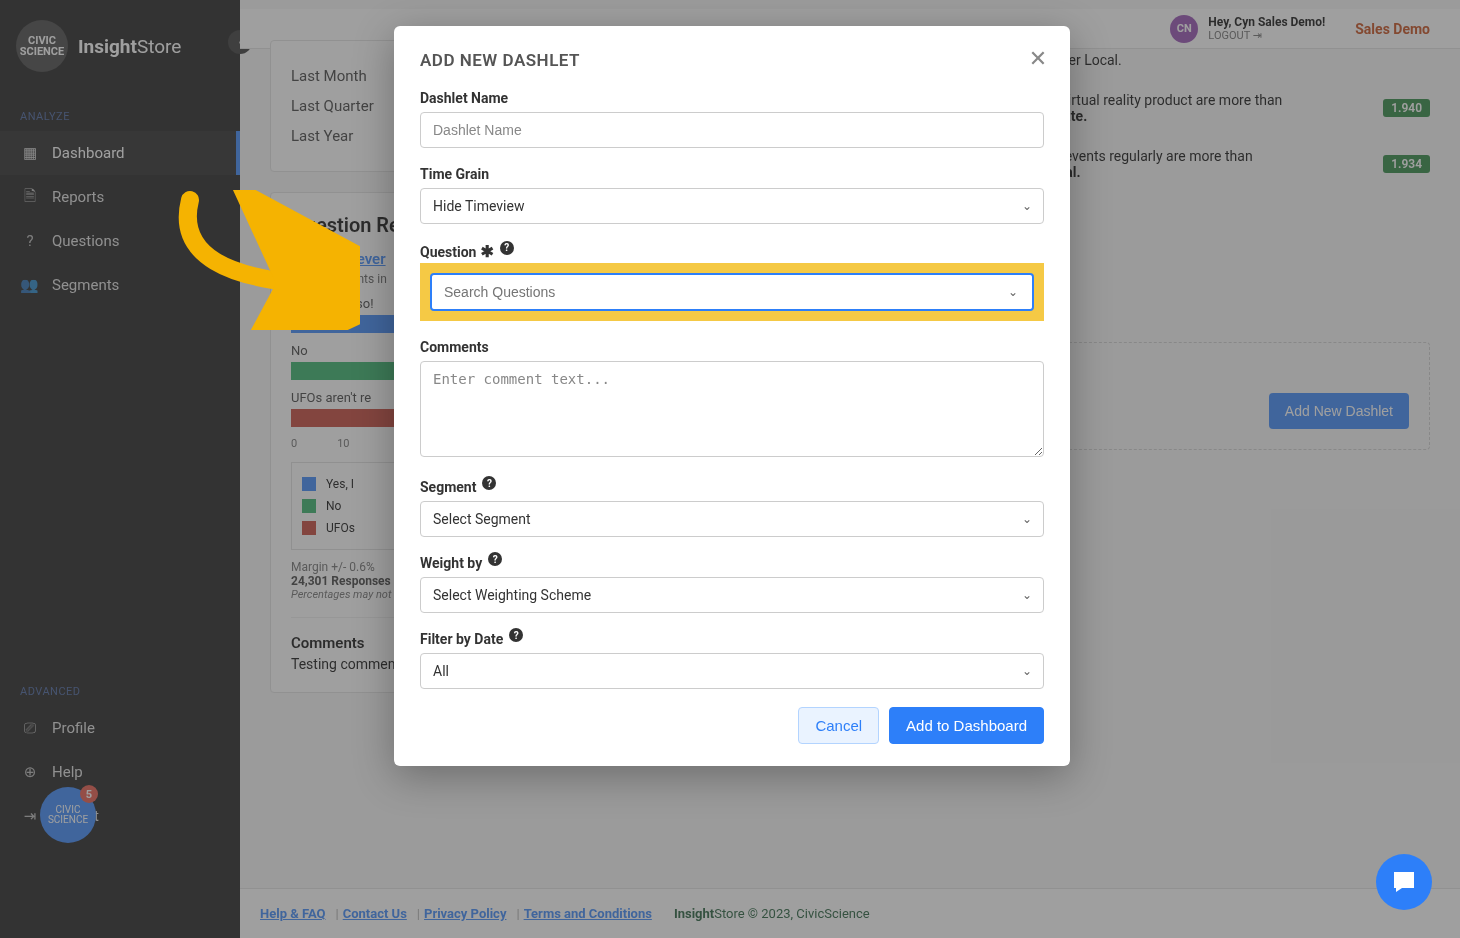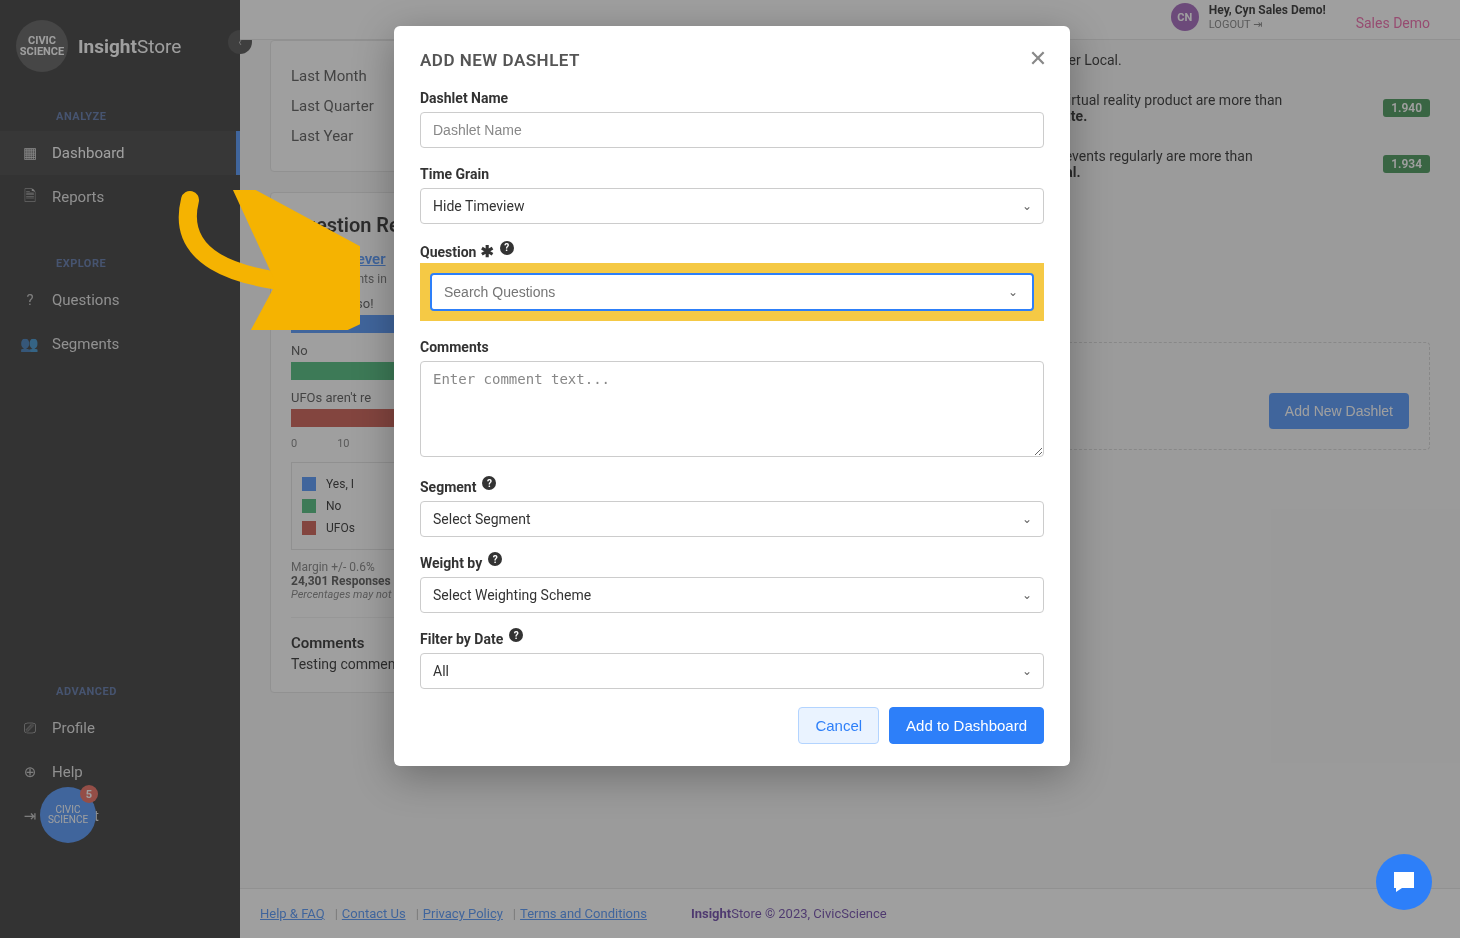--- a/index.html
+++ b/index.html
@@ -5,36 +5,36 @@
 * { box-sizing: border-box; margin: 0; padding: 0; }
 body { font-family: -apple-system, BlinkMacSystemFont, "Segoe UI", Roboto, sans-serif; background: #f5f5f5; width: 1460px; height: 938px; overflow: hidden; position: relative; }
 
 
 .sidebar { position: absolute; left: 0; top: 0; width: 240px; height: 100%; background: #111; color: #fff; padding-top: 20px; }
 .logo-area { display: flex; align-items: center; padding: 0 16px 30px 16px; }
 .logo-circle { width: 52px; height: 52px; border-radius: 50%; background: #3a3a3a; display: flex; align-items: center; justify-content: center; font-size: 11px; font-weight: bold; color: #fff; line-height: 1; text-align: center; }
 .logo-text { margin-left: 10px; font-size: 19px; color: #fff; text-align: right; }
 .logo-text b { font-weight: 700; }
 .collapse-btn { position: absolute; left: 228px; top: 30px; width: 24px; height: 24px; background: #2a2a2a; border-radius: 50%; display: flex; align-items: center; justify-content: center; color: #aaa; font-size: 12px; }
-.section-label { font-size: 11px; letter-spacing: 0.5px; color: #3b5998; padding: 8px 36px; font-weight: 700; margin-left: 20px; }
+.section-label { font-size: 11px; letter-spacing: 0.5px; color: #3b5998; padding: 8px 20px; font-weight: 400; }
 .nav-item { display: flex; align-items: center; padding: 12px 20px; color: #ddd; font-size: 15px; cursor: pointer; }
 .nav-item.active { background: #1a1a1a; color: #fff; position: relative; }
 .nav-item.active::after { content:''; position:absolute; right:0; top:0; bottom:0; width:4px; background:#2d7ff9; }
 .nav-icon { width: 20px; height: 20px; margin-right: 12px; display: inline-flex; align-items: center; justify-content: center; opacity: 0.8; }
 .sidebar-bottom { position: absolute; bottom: 100px; width: 100%; }
 .chat-bubble-sidebar { position: absolute; bottom: 95px; left: 40px; width: 56px; height: 56px; border-radius: 50%; background: #2d7ff9; display: flex; align-items: center; justify-content: center; color: #fff; font-size: 10px; text-align: center; line-height: 1; }
 .chat-badge { position: absolute; top: -2px; right: -2px; background: #e74c3c; color: #fff; border-radius: 50%; width: 18px; height: 18px; font-size: 11px; display: flex; align-items: center; justify-content: center; font-weight: bold; }
 
 
-.topbar { position: absolute; left: 240px; right: 0; top: 0; height: 40px; background: #fff; border-bottom: 1px solid #e0e0e0; display: flex; justify-content: flex-end; align-items: flex-end; padding: 8px 30px; }
+.topbar { position: absolute; left: 240px; right: 0; top: 9px; height: 40px; background: #fff; border-bottom: 1px solid #e0e0e0; display: flex; justify-content: flex-end; align-items: center; padding: 0 30px; }
 .user-badge { width: 28px; height: 28px; border-radius: 50%; background: #8e44ad; color: #fff; font-size: 11px; font-weight: bold; display: flex; align-items: center; justify-content: center; margin-right: 10px; }
 .user-info { font-size: 12px; line-height: 1.2; margin-right: 30px; }
 .user-info .greet { font-weight: bold; font-size: 12px; }
 .user-info .logout { color: #666; font-size: 11px; }
-.demo-label { font-size: 14px; font-weight: 400; color: #ec4899; }
+.demo-label { font-size: 14px; font-weight: 700; color: #c2410c; }
 
 
 .main { position: absolute; left: 240px; top: 40px; right: 0; bottom: 0; padding: 0 30px; overflow: hidden; }
 .card { background: #fff; border: 1px solid #e0e0e0; border-radius: 4px; padding: 20px; margin-bottom: 20px; }
 .time-list div { padding: 6px 0; font-size: 15px; color: #333; }
 .qr-title { font-size: 20px; font-weight: 600; margin-bottom: 12px; }
 .qr-link { color: #2d7ff9; font-weight: 600; font-size: 15px; text-decoration: underline; }
 .qr-sub { font-size: 12px; color: #555; margin-top: 4px; }
 .bar-row { margin: 10px 0; }
 .bar-label { font-size: 13px; color: #333; margin-bottom: 4px; }
@@ -49,23 +49,23 @@
 .stats { font-size: 12px; color: #666; margin-top: 10px; }
 .stats .bold { font-weight: bold; color: #333; }
 .stats .ital { font-style: italic; font-size: 11px; }
 .comments-h { font-weight: 600; font-size: 15px; }
 .insight-row { display: flex; justify-content: space-between; align-items: center; padding: 12px 0; font-size: 14px; }
 .pill { background: #1e7e34; color: #fff; border-radius: 3px; padding: 2px 8px; font-size: 12px; font-weight: 600; }
 .add-dashlet-btn { background: #2d7ff9; color: #fff; border: none; padding: 10px 16px; border-radius: 4px; font-size: 14px; cursor: pointer; margin-top: 30px; }
 
 
 .footer { position: absolute; bottom: 0; left: 240px; right: 0; height: 50px; background: #fff; border-top: 1px solid #e0e0e0; display: flex; align-items: center; padding: 0 20px; font-size: 13px; }
-.footer a { color: #2d7ff9; text-decoration: underline; margin-right: 6px; }
+.footer a { color: #2d7ff9; text-decoration: underline; margin-right: 6px; font-weight: bold; }
 .footer .sep { color: #aaa; margin: 0 4px; }
-.footer .copy { margin-left: 38px; color: #4c1d95; }
+.footer .copy { margin-left: 16px; color: #14532d; }
 
 
 .overlay { position: absolute; inset: 0; background: rgba(80,80,80,0.55); z-index: 100; }
 
 
 .modal { position: absolute; left: 394px; top: 26px; width: 676px; background: #fff; border-radius: 6px; z-index: 200; box-shadow: 0 10px 40px rgba(0,0,0,0.3); padding: 24px 26px 22px 26px; }
 .modal-title { font-size: 17px; font-weight: 600; color: #555; letter-spacing: 0.5px; margin-bottom: 20px; }
 .modal-close { position: absolute; right: 20px; top: 20px; width: 24px; height: 24px; color: #888; font-size: 22px; cursor: pointer; display: flex; align-items: center; justify-content: center; }
 .form-label { font-size: 14px; font-weight: 700; color: #333; margin-bottom: 6px; display: flex; align-items: center; gap: 4px; }
 .req { font-size: 16px; color: #333; }
@@ -111,21 +111,20 @@
   <div class="section-label">ANALYZE</div>
   <div class="nav-item active">
     <span class="nav-icon">▦</span>
     <span>Dashboard</span>
   </div>
   <div class="nav-item">
     <span class="nav-icon">🗎</span>
     <span>Reports</span>
   </div>
 
-  <div class="section-label" style="margin-top:30px">EXPLORE</div>
   <div class="nav-item">
     <span class="nav-icon">?</span>
     <span>Questions</span>
   </div>
   <div class="nav-item">
     <span class="nav-icon">👥</span>
     <span>Segments</span>
   </div>
 
   <div class="sidebar-bottom">

